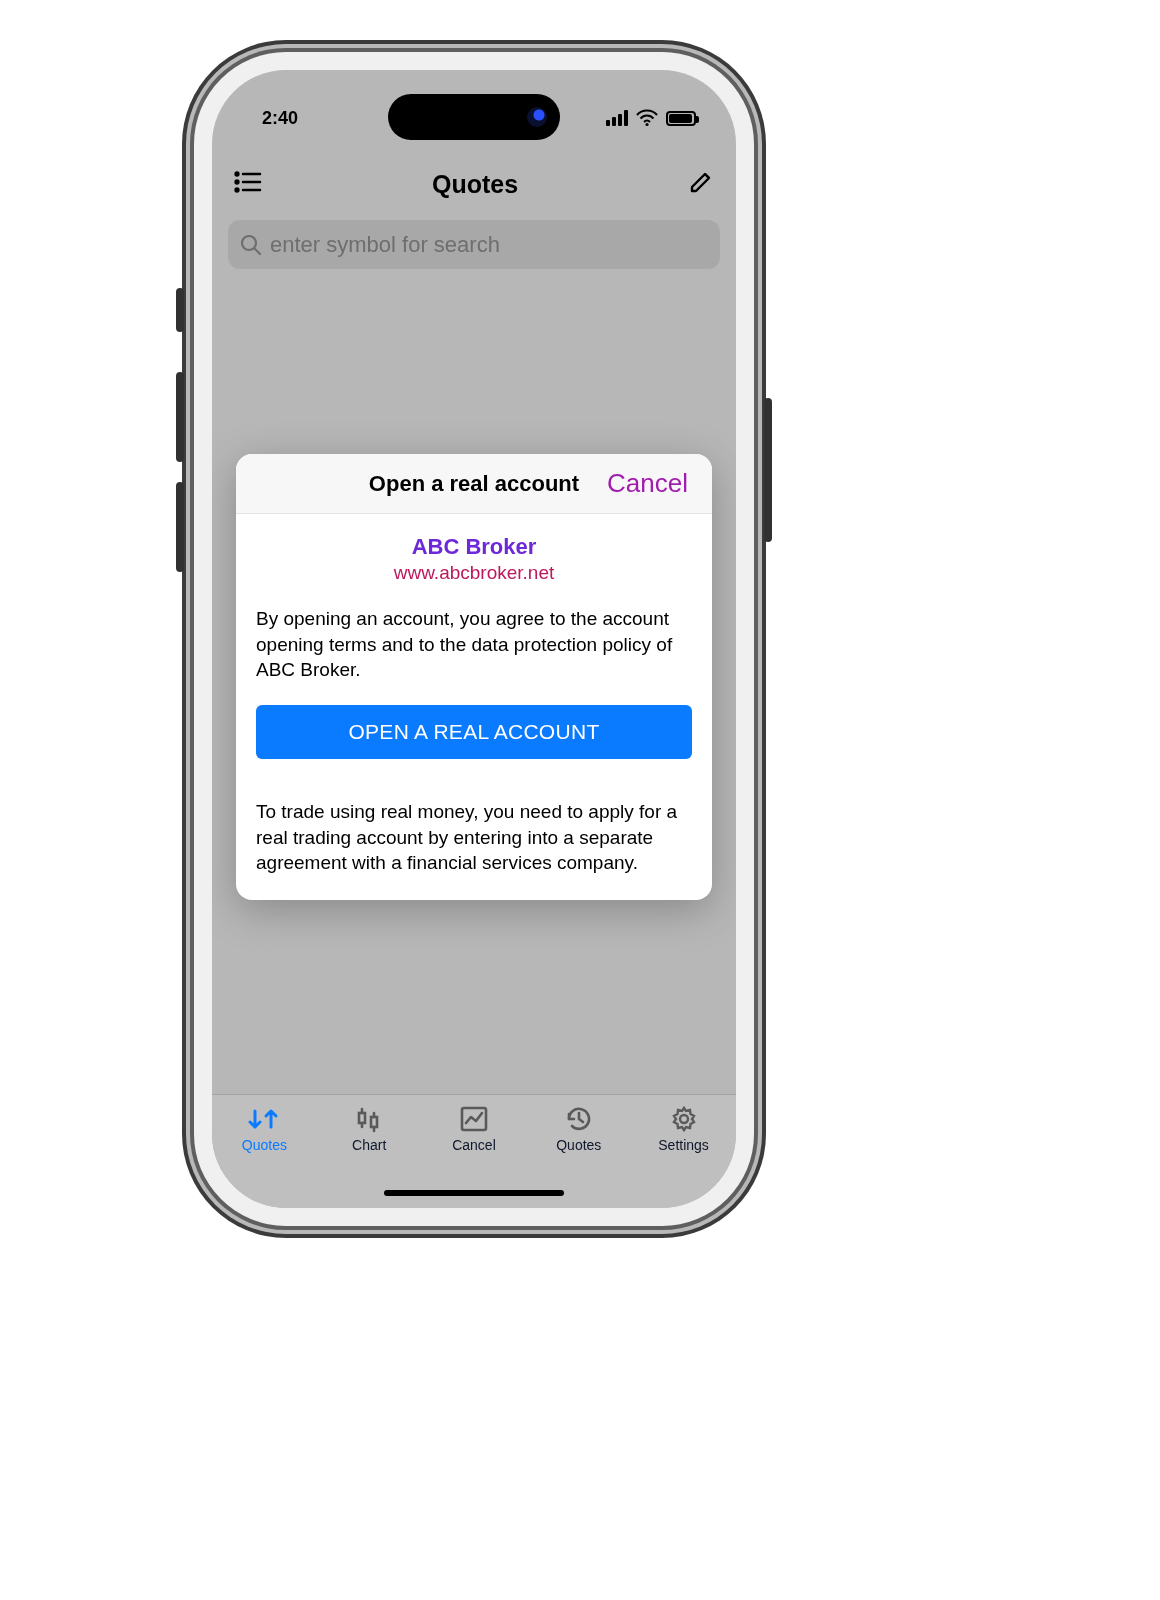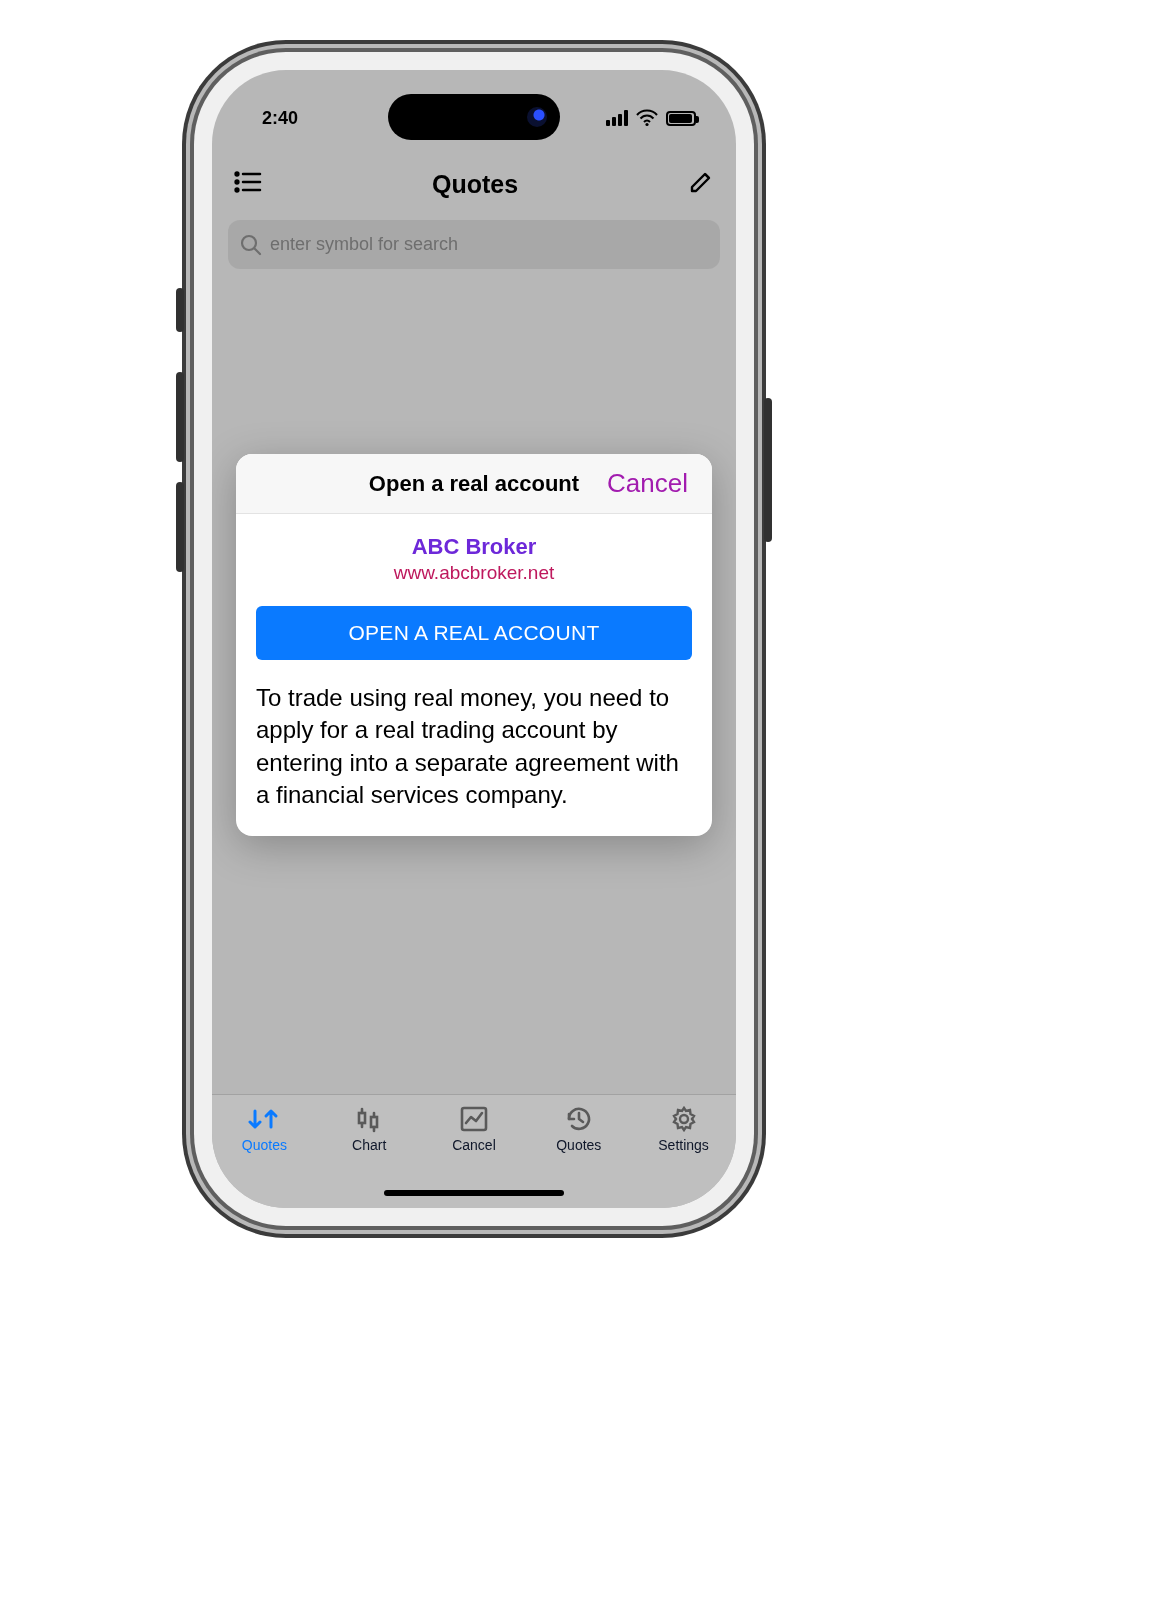--- a/index.html
+++ b/index.html
@@ -77,21 +77,21 @@
     padding: 0 22px;
   }
   .nav-title { font-size:25px; font-weight:700; color:#000; }
 
   
   .searchbar {
     position:absolute; top:150px; left:16px; right:16px; height:49px;
     background: rgba(120,120,120,0.22);
     border-radius:12px;
     display:flex; align-items:center; gap:8px; padding:0 12px;
-    color:#6e6e6e; font-size:18px;
+    color:#6e6e6e; font-size:22px;
   }
 
   
   .tabbar {
     position:absolute; bottom:0; left:0; right:0; height:114px;
     background:#bfbfbf;
     border-top:1px solid #a2a2a2;
     display:flex; justify-content:space-around; align-items:flex-start;
     padding-top:10px;
   }
@@ -117,21 +117,21 @@
   .modal-cancel{ position:absolute; right:24px; top:0; bottom:0; display:flex; align-items:center; color:#a21caf; font-size:26px;}
   .modal-body{ padding:20px 20px 24px 20px; }
   .broker-name{ text-align:center; font-size:22px; font-weight:600; color:#6d28d9;}
   .broker-url{ text-align:center; font-size:19px; color:#be185d; margin-top:2px;}
   .terms{ font-size:19px; color:#000; line-height:1.35; margin-top:22px;}
   .big-btn{
     margin-top:22px; height:54px; background:#0a7aff; border-radius:6px;
     color:#fff; display:flex; align-items:center; justify-content:center;
     font-size:21px; font-weight:500; letter-spacing:.3px;
   }
-  .note{ font-size:24px; color:#000; line-height:1.35; margin-top:22px;}
+  .note{ font-size:19px; color:#000; line-height:1.35; margin-top:40px;}
 
   .icon-stroke { stroke:#000; fill:none; stroke-width:2; }
 </style>
 </head>
 <body>
 
 <div class="phone">
   <div class="side-btn sw"></div>
   <div class="side-btn vol1"></div>
   <div class="side-btn vol2"></div>
@@ -193,20 +193,21 @@
     </div>
 
     <div class="modal">
       <div class="modal-header">
         <span class="modal-title">Open a real account</span>
         <span class="modal-cancel">Cancel</span>
       </div>
       <div class="modal-body">
         <div class="broker-name">ABC Broker</div>
         <div class="broker-url">www.abcbroker.net</div>
+        <div class="terms">By opening an account, you agree to the account opening terms and to the data protection policy of ABC Broker.</div>
         <div class="big-btn">OPEN A REAL ACCOUNT</div>
         <div class="note">To trade using real money, you need to apply for a real trading account by entering into a separate agreement with a financial services company.</div>
       </div>
     </div>
 
     <div class="tabbar">
 
       <div class="tab active">
         <svg width="34" height="28" viewBox="0 0 34 28">
           <g stroke="#0a7aff" stroke-width="3" fill="none" stroke-linecap="round" stroke-linejoin="round">

